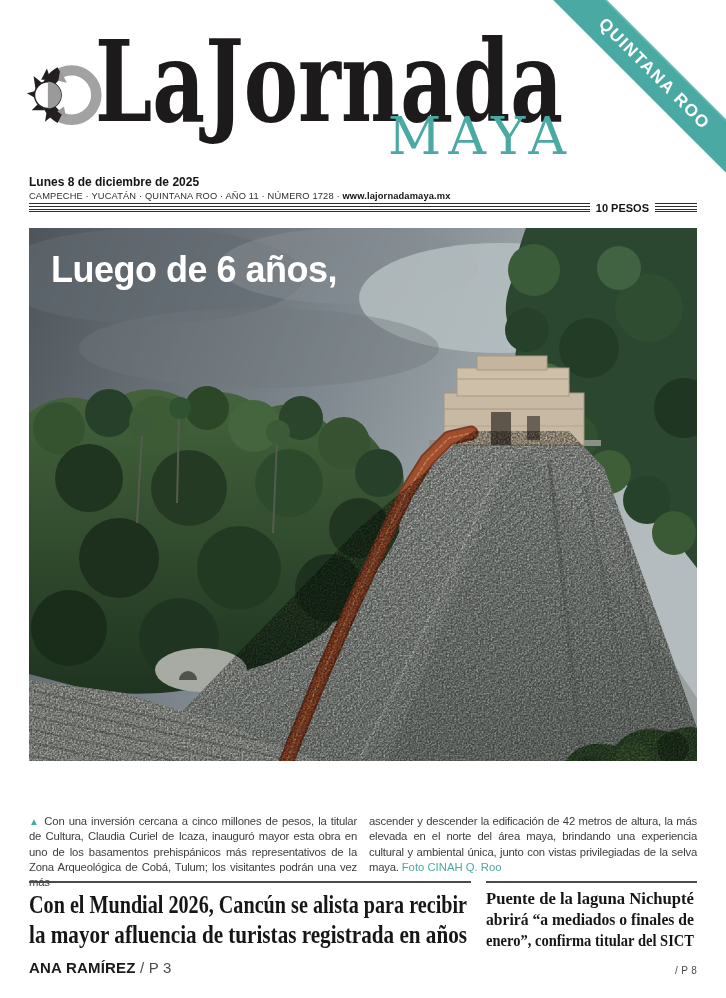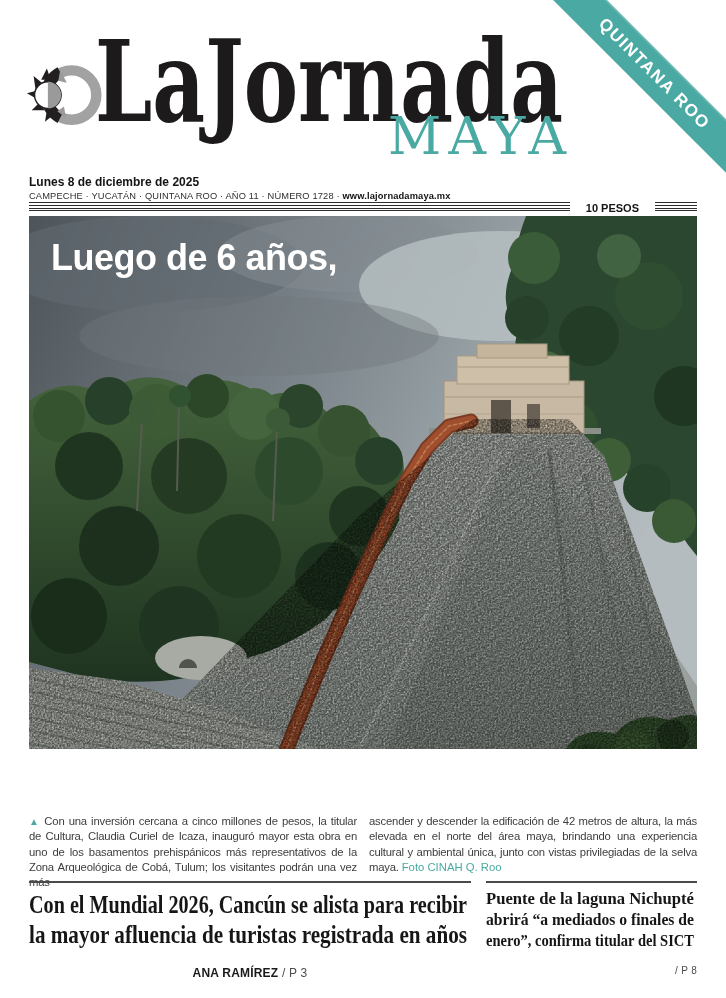--- a/index.html
+++ b/index.html
@@ -22,31 +22,31 @@
   .ribbon span {
     color:#ffffff; font-weight:bold; font-size:17px; letter-spacing:1.5px;
     font-family:"Liberation Sans", sans-serif;
   }
   .dateline { position:absolute; left:29px; top:175px; width:560px; }
   .dateline .date { font-size:12px; font-weight:bold; color:#141414; }
   .dateline .pub { font-size:9.3px; color:#2e2e2e; margin-top:2px; letter-spacing:0.15px; }
   .dateline .pub .url { font-weight:bold; color:#111; }
   .price-rule {
     position:absolute; left:29px; top:202px; width:668px; height:11px;
-    display:flex; gap:16px;
+    display:flex; align-items:center; gap:6px;
   }
   .rule-lines {
     height:9.5px; flex:1;
     background:repeating-linear-gradient(to bottom, #2d2d2d 0, #2d2d2d 1px, transparent 1px, transparent 2.8px);
   }
   .rule-lines.short { flex:0 0 42px; }
   .price-label { font-size:11px; font-weight:bold; color:#141414; white-space:nowrap; }
 
   
-  .hero { position:absolute; top:216px; left:29px; width:668px; height:533px; overflow:hidden; }
+  .hero { position:absolute; top:228px; left:29px; width:668px; height:533px; overflow:hidden; }
   .hero svg { display:block; }
   .hero-headline {
     position:absolute; left:22px; top:22px; color:#ffffff; font-weight:bold;
     font-size:36px; line-height:1.11; letter-spacing:-0.5px;
     font-family:"Liberation Sans", sans-serif;
   }
   .hero-headline span { display:block; }
 
   
   .caption {
@@ -58,21 +58,21 @@
   .caption .col { flex:1; }
   .caption .triangle { color:#4aa9a2; font-size:10px; letter-spacing:0; }
   .caption .credit { color:#4aa9a2; letter-spacing:0; }
 
   
   .bottom { position:absolute; top:881px; left:29px; width:668px; display:flex; }
   .art-main { width:442px; }
   .col-divider { width:1px; height:78px; background:#a3a3a3; margin:0 7px 0 8px; }
   .art-secondary { flex:1; }
   .art-rule { height:2px; background:#4a4a4a; margin-bottom:7px; }
-  .byline-row { text-align:center; margin-top:12px; font-size:12px; letter-spacing:0.2px; }
+  .byline-row { text-align:left; margin-top:5px; font-size:15px; letter-spacing:0.2px; }
   .byline-row .author { font-weight:bold; color:#1a1a1a; }
   .byline-row .pageref { color:#4d4d4d; }
   .pageref-row { text-align:right; margin-top:9px; font-size:10px; color:#4d4d4d; letter-spacing:0.3px; }
 </style>
 </head>
 <body>
 
 <div class="page">
 
   <div class="masthead">

